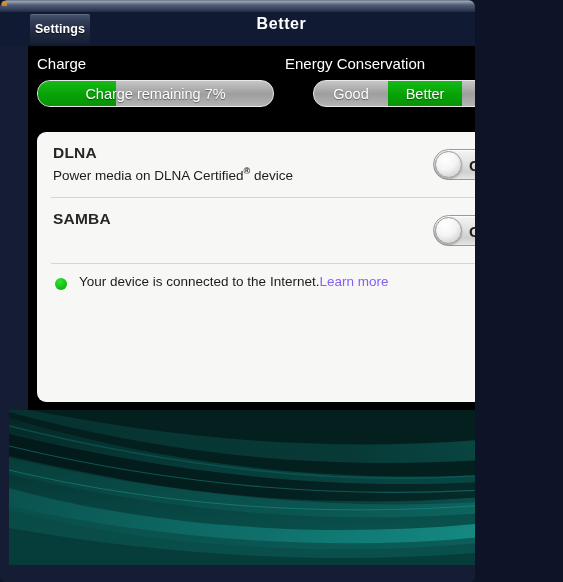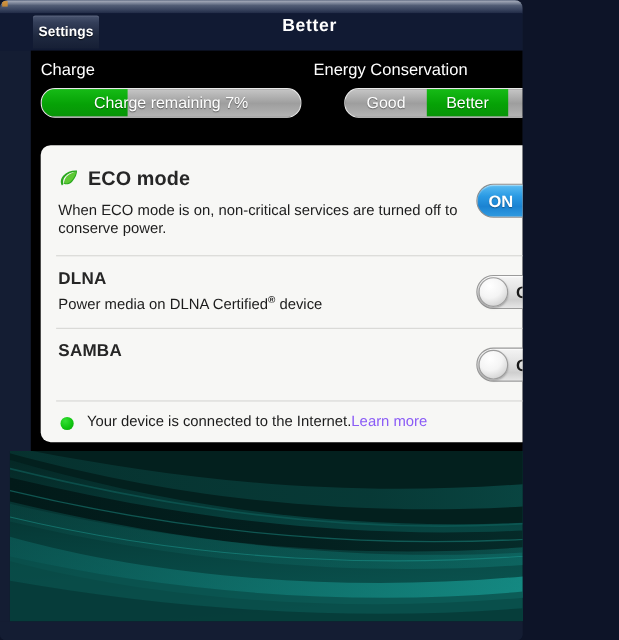--- a/index.html
+++ b/index.html
@@ -354,36 +354,20 @@
 
       <div id="energy-seg">
         <div class="seg">Good</div>
         <div class="seg selected">Better</div>
         <div class="seg">Best</div>
       </div>
     </div>
 
     <div id="card">
 
-      <div class="card-row" id="row-eco">
-        <div id="eco-head">
-          <svg id="leaf-icon" viewBox="0 0 24 24">
-            <path d="M21.5 2.6C15.8 2.1 9.6 4.2 5.6 8.6c-3.1 3.4-3.6 8.1-1.4 11.2l1.8-1.9C4.9 15.4 5.6 12 8 9.3c3-3.3 7.6-5.1 12-5.3-4.4 1.6-8.6 4.6-11.2 8.3-1.3 1.9-2.1 3.8-2.3 5.5 2.9 1.3 6.7.4 9.4-2.4 3.9-4.1 5.8-9.1 5.6-12.8z" fill="#2aa81e"></path>
-            <path d="M20.6 4.2c-4.1.4-8.2 2.2-11 5.2-2.2 2.4-3.1 5.3-2.3 7.6 2.3.9 5.2 0 7.4-2.3 3.3-3.5 5.2-7.6 5.9-10.5z" fill="#5ec935"></path>
-          </svg>
-          <span id="eco-title">ECO mode</span>
-        </div>
-        <div id="eco-desc">When ECO mode is on, non-critical services are turned off to conserve power.</div>
-
-        <div class="toggle on" id="toggle-eco">
-          <span class="tlabel">ON</span>
-          <span class="knob"></span>
-        </div>
-        <div class="divider" style="top:100px"></div>
-      </div>
 
       <div class="card-row" id="row-dlna">
         <div class="svc-title">DLNA</div>
         <div class="svc-desc"><span>Power media on DLNA Certified</span><sup>®</sup><span> device</span></div>
 
         <div class="toggle off" id="toggle-dlna">
           <span class="knob"></span>
           <span class="tlabel">OFF</span>
         </div>
         <div class="divider" style="top:65px"></div>

